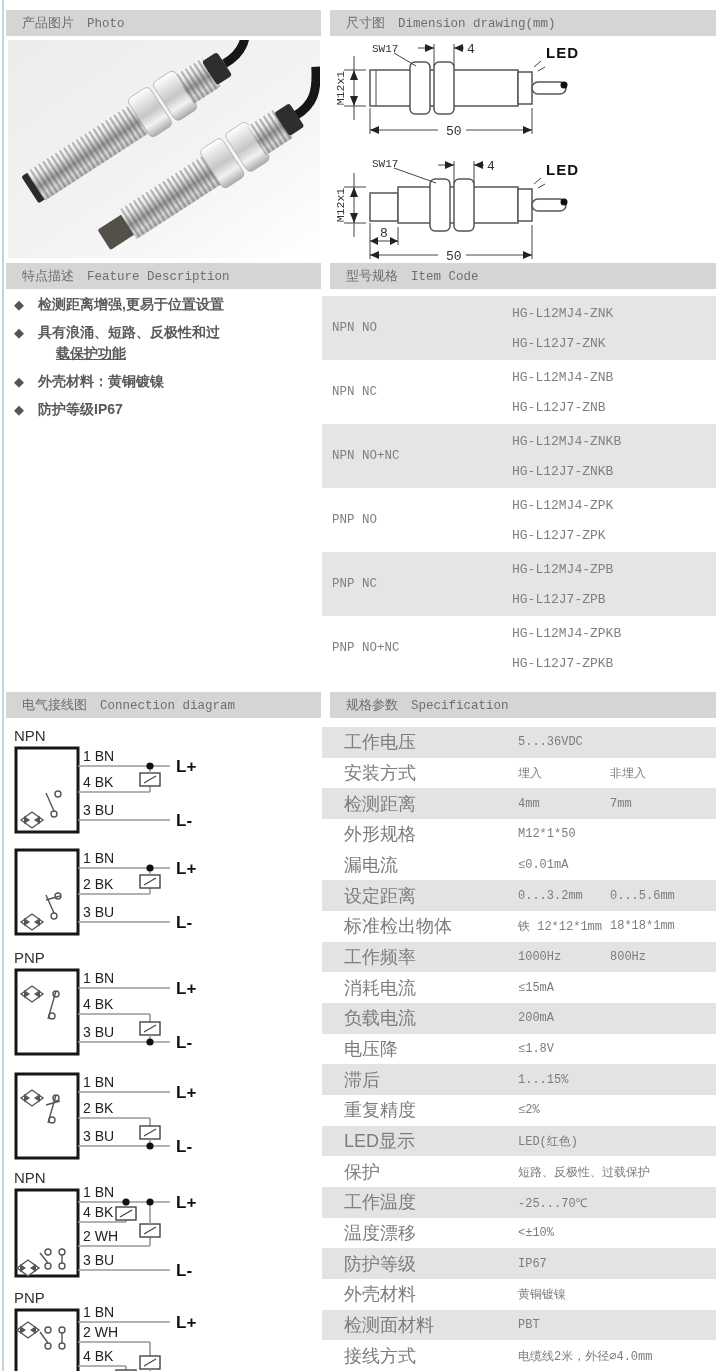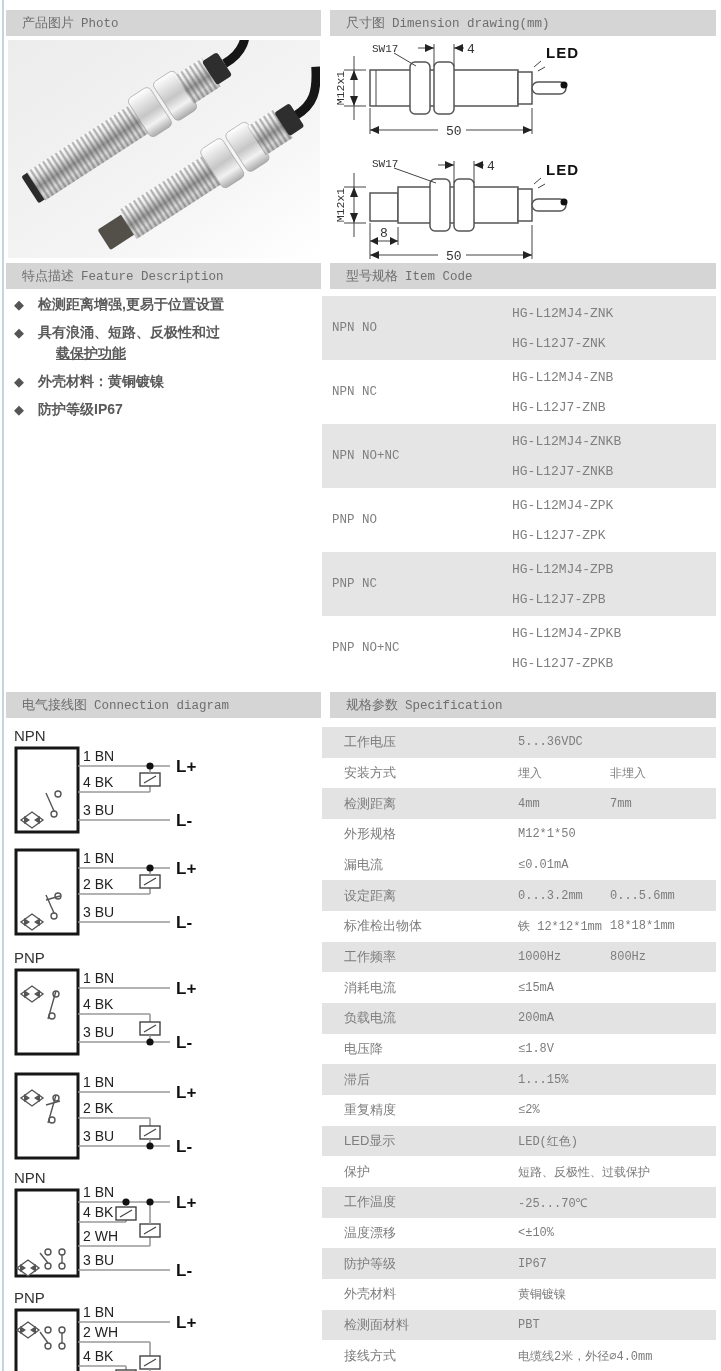--- a/index.html
+++ b/index.html
@@ -1,21 +1,21 @@
 <!DOCTYPE html>
 <html><head>
 <meta charset="utf-8">
 <style>
   html,body{margin:0;padding:0;background:#fff;}
   .page{position:relative;width:721px;height:1371px;background:#fff;overflow:hidden;
         font-family:"Liberation Sans","DejaVu Sans",sans-serif;}
   .vrule{position:absolute;left:2px;top:0;width:2px;height:100%;background:#c3d5de;}
   .hdr{position:absolute;height:26px;background:#d5d5d5;color:#6e6e6e;font-size:13px;
        line-height:26px;padding-left:16px;box-sizing:border-box;white-space:nowrap;}
-  .hdr .en{margin-left:7px;font-family:"Liberation Mono",monospace;font-size:12.5px;}
+  .hdr .en{margin-left:13px;font-family:"Liberation Mono",monospace;font-size:12.5px;}
   
   .photo{position:absolute;left:8px;top:40px;width:312px;height:218px;}
   
   .dims{position:absolute;left:330px;top:38px;width:386px;height:230px;}
   .dimline{stroke:#444;stroke-width:1;}
   .body-line{stroke:#555;stroke-width:1.5;fill:#fff;}
   .dm-sw{font:11px "Liberation Mono",monospace;fill:#333;}
   .dm-num{font:13px "Liberation Mono",monospace;fill:#333;}
   .dm-led{font:bold 15px "Liberation Sans",sans-serif;fill:#111;letter-spacing:1px;}
   .dm-thread{font:11.5px "Liberation Mono",monospace;fill:#333;}
@@ -36,21 +36,21 @@
   
   .dgcol{position:absolute;left:8px;top:722px;width:312px;height:649px;overflow:hidden;}
   .dg-title{font:15px "Liberation Sans",sans-serif;fill:#333;}
   .dg-pin{font:14px "Liberation Sans",sans-serif;fill:#222;}
   .dg-rail{font:bold 17px "Liberation Sans",sans-serif;fill:#111;}
   
   .specs{position:absolute;left:322px;top:727px;width:394px;height:644px;
          display:flex;flex-direction:column;}
   .srow{flex:1;position:relative;color:#7d7d7d;}
   .srow.shade{background:#e3e3e3;}
-  .slabel{position:absolute;left:22px;top:50%;transform:translateY(-50%);font-size:13px;text-align:center;}
+  .slabel{position:absolute;left:22px;top:50%;transform:translateY(-50%);font-size:18px;text-align:center;}
   .sv1{position:absolute;left:196px;top:50%;transform:translateY(-50%);
        font-family:"Liberation Mono",monospace;font-size:12px;}
   .sv2{position:absolute;left:288px;top:50%;transform:translateY(-50%);
        font-family:"Liberation Mono",monospace;font-size:12px;}
 </style>
 </head>
 <body>
 
 <div class="page">
   <div class="vrule"></div>

